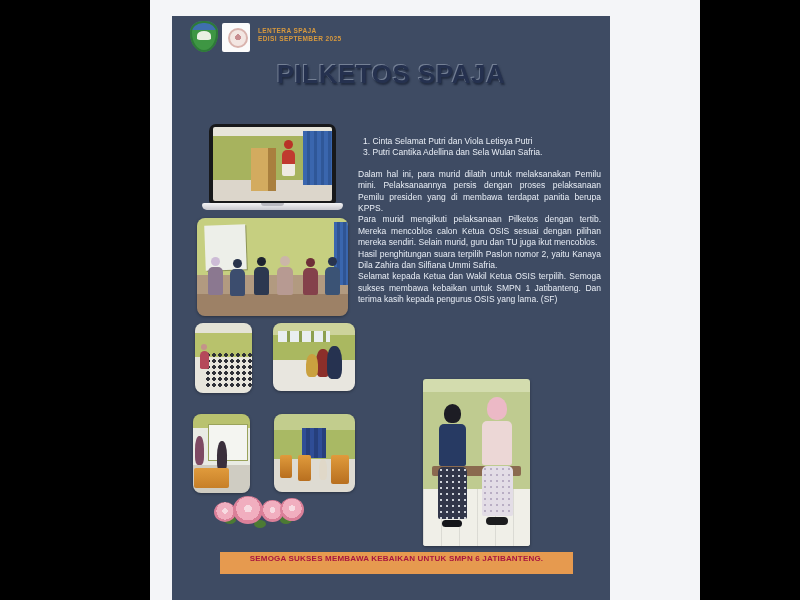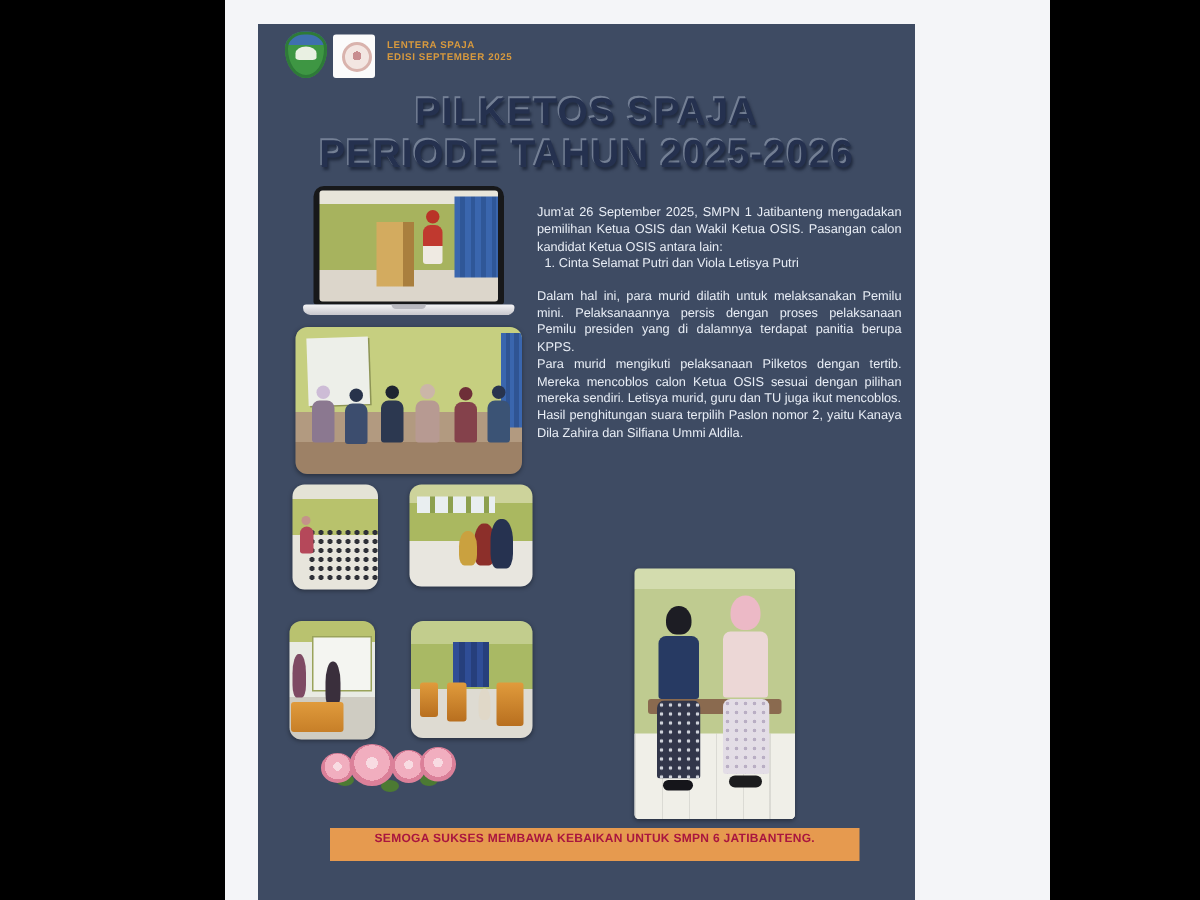--- a/index.html
+++ b/index.html
@@ -111,21 +111,20 @@
         <i></i>
       </div>
     <div class="brand">
       <div>LENTERA SPAJA</div>
       <div>EDISI SEPTEMBER 2025</div>
     </div>
   </div>
 
   <div class="title">
     <div>PILKETOS SPAJA</div>
-    <div>PERIODE TAHUN 2025-2026</div>
   </div>
 
   <div class="laptop">
     <div class="laptop-screen">
       <div class="screen-photo">
         <div class="abs curtain"></div>
         <div class="abs podium"></div>
         <div class="fig" style="left:58%;top:18%;">
           <span class="head" style="width:9px;height:9px;background:#b93327;"></span>
           <span class="body" style="width:13px;height:26px;background:linear-gradient(180deg,#c0392f 0 55%,#efeae2 55%);"></span>
@@ -197,28 +196,29 @@
     <div class="leaf" style="left:10px;top:22px;"></div>
     <div class="leaf" style="left:40px;top:26px;"></div>
     <div class="leaf" style="left:66px;top:22px;"></div>
     <div class="rose" style="left:0;top:8px;width:22px;height:20px;"></div>
     <div class="rose" style="left:19px;top:2px;width:30px;height:28px;"></div>
     <div class="rose" style="left:47px;top:6px;width:23px;height:22px;"></div>
     <div class="rose" style="left:66px;top:4px;width:24px;height:23px;"></div>
   </div>
 
   <div class="article">
-    <p>Jum'at 26 September 2025, SMPN 1 Jatibanteng mengadakan pemilihan Ketua OSIS dan Wakil Ketua OSIS. Pasangan calon kandidat Ketua OSIS antara lain:</p>
     <div class="cand">
       <div class="row"><span>1.</span> <span>Cinta Selamat Putri dan Viola Letisya Putri</span></div>
+      <div class="row"><span>3.</span> <span>Putri Cantika Adellina dan Sela Wulan Safria.</span></div>
     </div>
     <div class="paras">
-      <p>Dalam hal ini, para murid dilatih untuk melaksanakan Pemilu mini. Pelaksanaannya persis dengan proses pelaksanaan Pemilu presiden yang di dalamnya terdapat panitia berupa KPPS.</p>
-      <p>Para murid mengikuti pelaksanaan Pilketos dengan tertib. Mereka mencoblos calon Ketua OSIS sesuai dengan pilihan mereka sendiri. Letisya murid, guru dan TU juga ikut mencoblos.</p>
-      <p>Hasil penghitungan suara terpilih Paslon nomor 2, yaitu Kanaya Dila Zahira dan Silfiana Ummi Aldila.</p>
+      <p>Dalam hal ini, para murid dilatih untuk melaksanakan Pemilu mini. Pelaksanaannya persis dengan proses pelaksanaan Pemilu presiden yang di membawa terdapat panitia berupa KPPS.</p>
+      <p>Para murid mengikuti pelaksanaan Pilketos dengan tertib. Mereka mencoblos calon Ketua OSIS sesuai dengan pilihan mereka sendiri. Selain murid, guru dan TU juga ikut mencoblos.</p>
+      <p>Hasil penghitungan suara terpilih Paslon nomor 2, yaitu Kanaya Dila Zahira dan Silfiana Ummi Safria.</p>
+      <p>Selamat kepada Ketua dan Wakil Ketua OSIS terpilih. Semoga sukses membawa kebaikan untuk SMPN 1 Jatibanteng. Dan terima kasih kepada pengurus OSIS yang lama. (SF)</p>
     </div>
   </div>
 
   <div class="photo photo-winner">
     <div class="abs tilefloor"></div>
     <div class="abs bench"></div>
     <div class="fig" style="left:14%;top:15%;">
       <span class="head" style="width:17px;height:19px;background:#1d1d24;border-radius:50% 50% 42% 42%;"></span>
       <span class="body" style="width:27px;height:42px;background:#273a63;"></span>
       <span class="body" style="width:29px;height:52px;background:radial-gradient(circle,#cfd2da 1px,transparent 1.4px) 0 0/6px 6px,#32364a;"></span>

